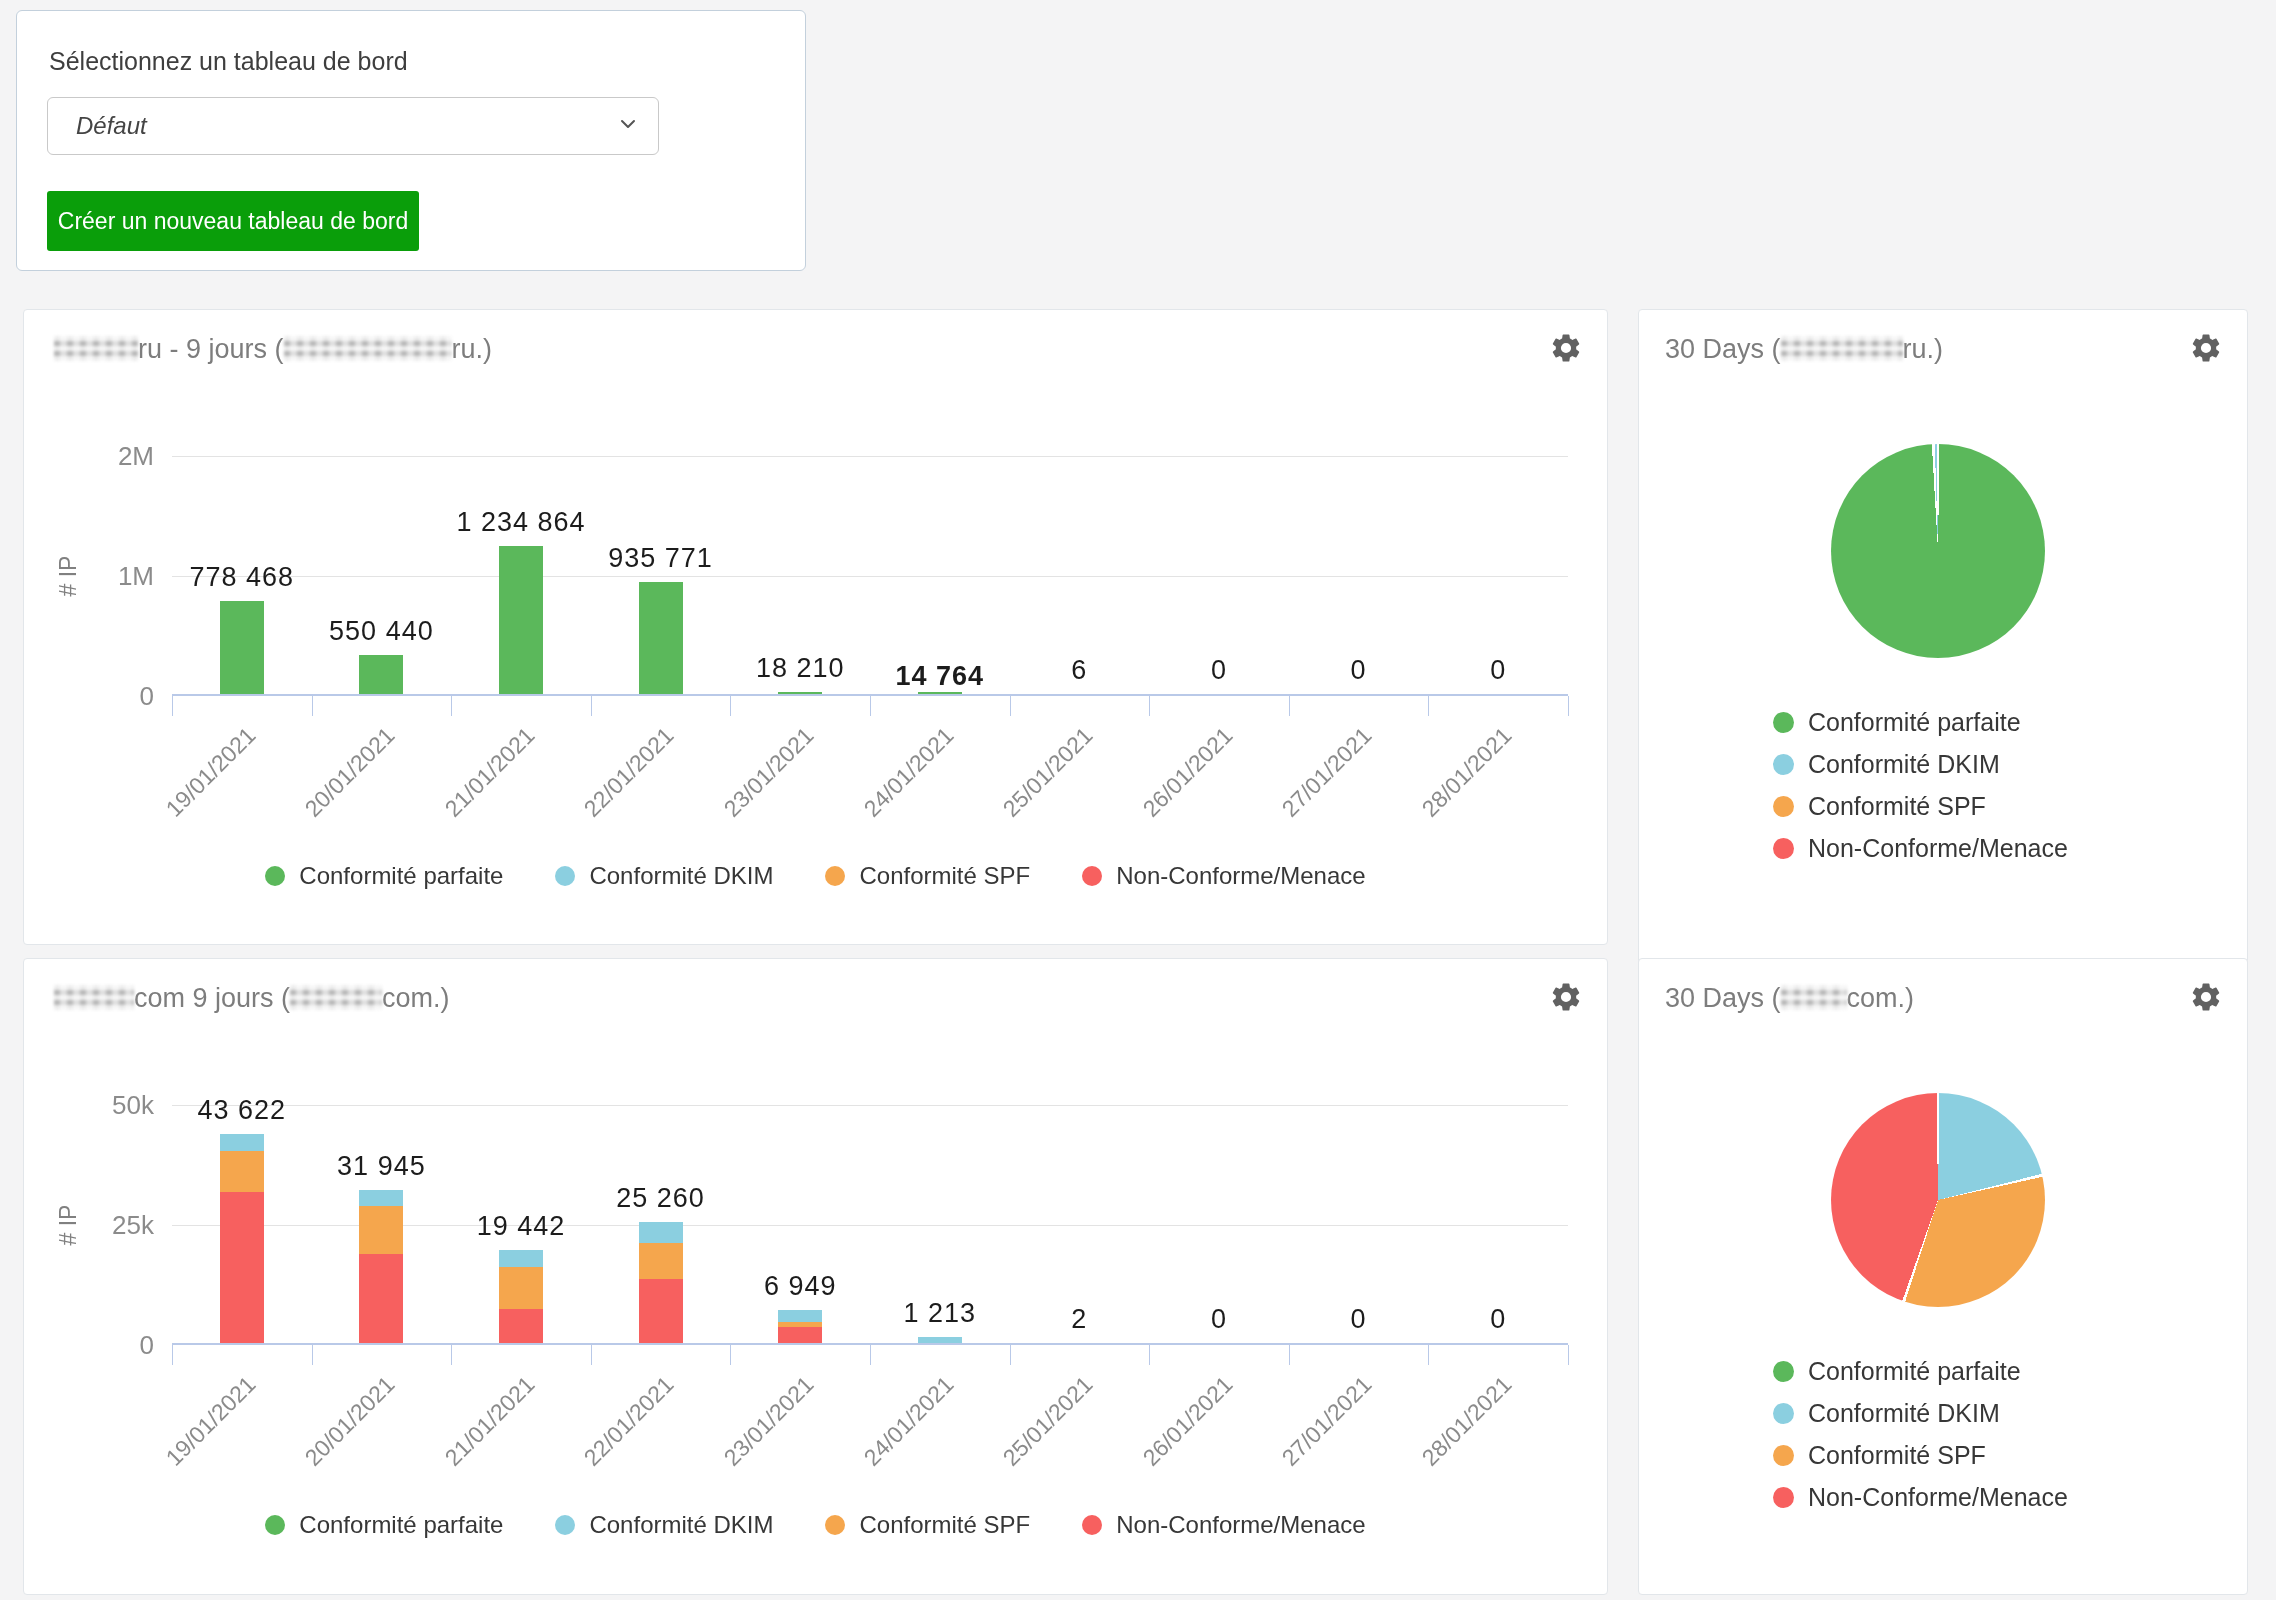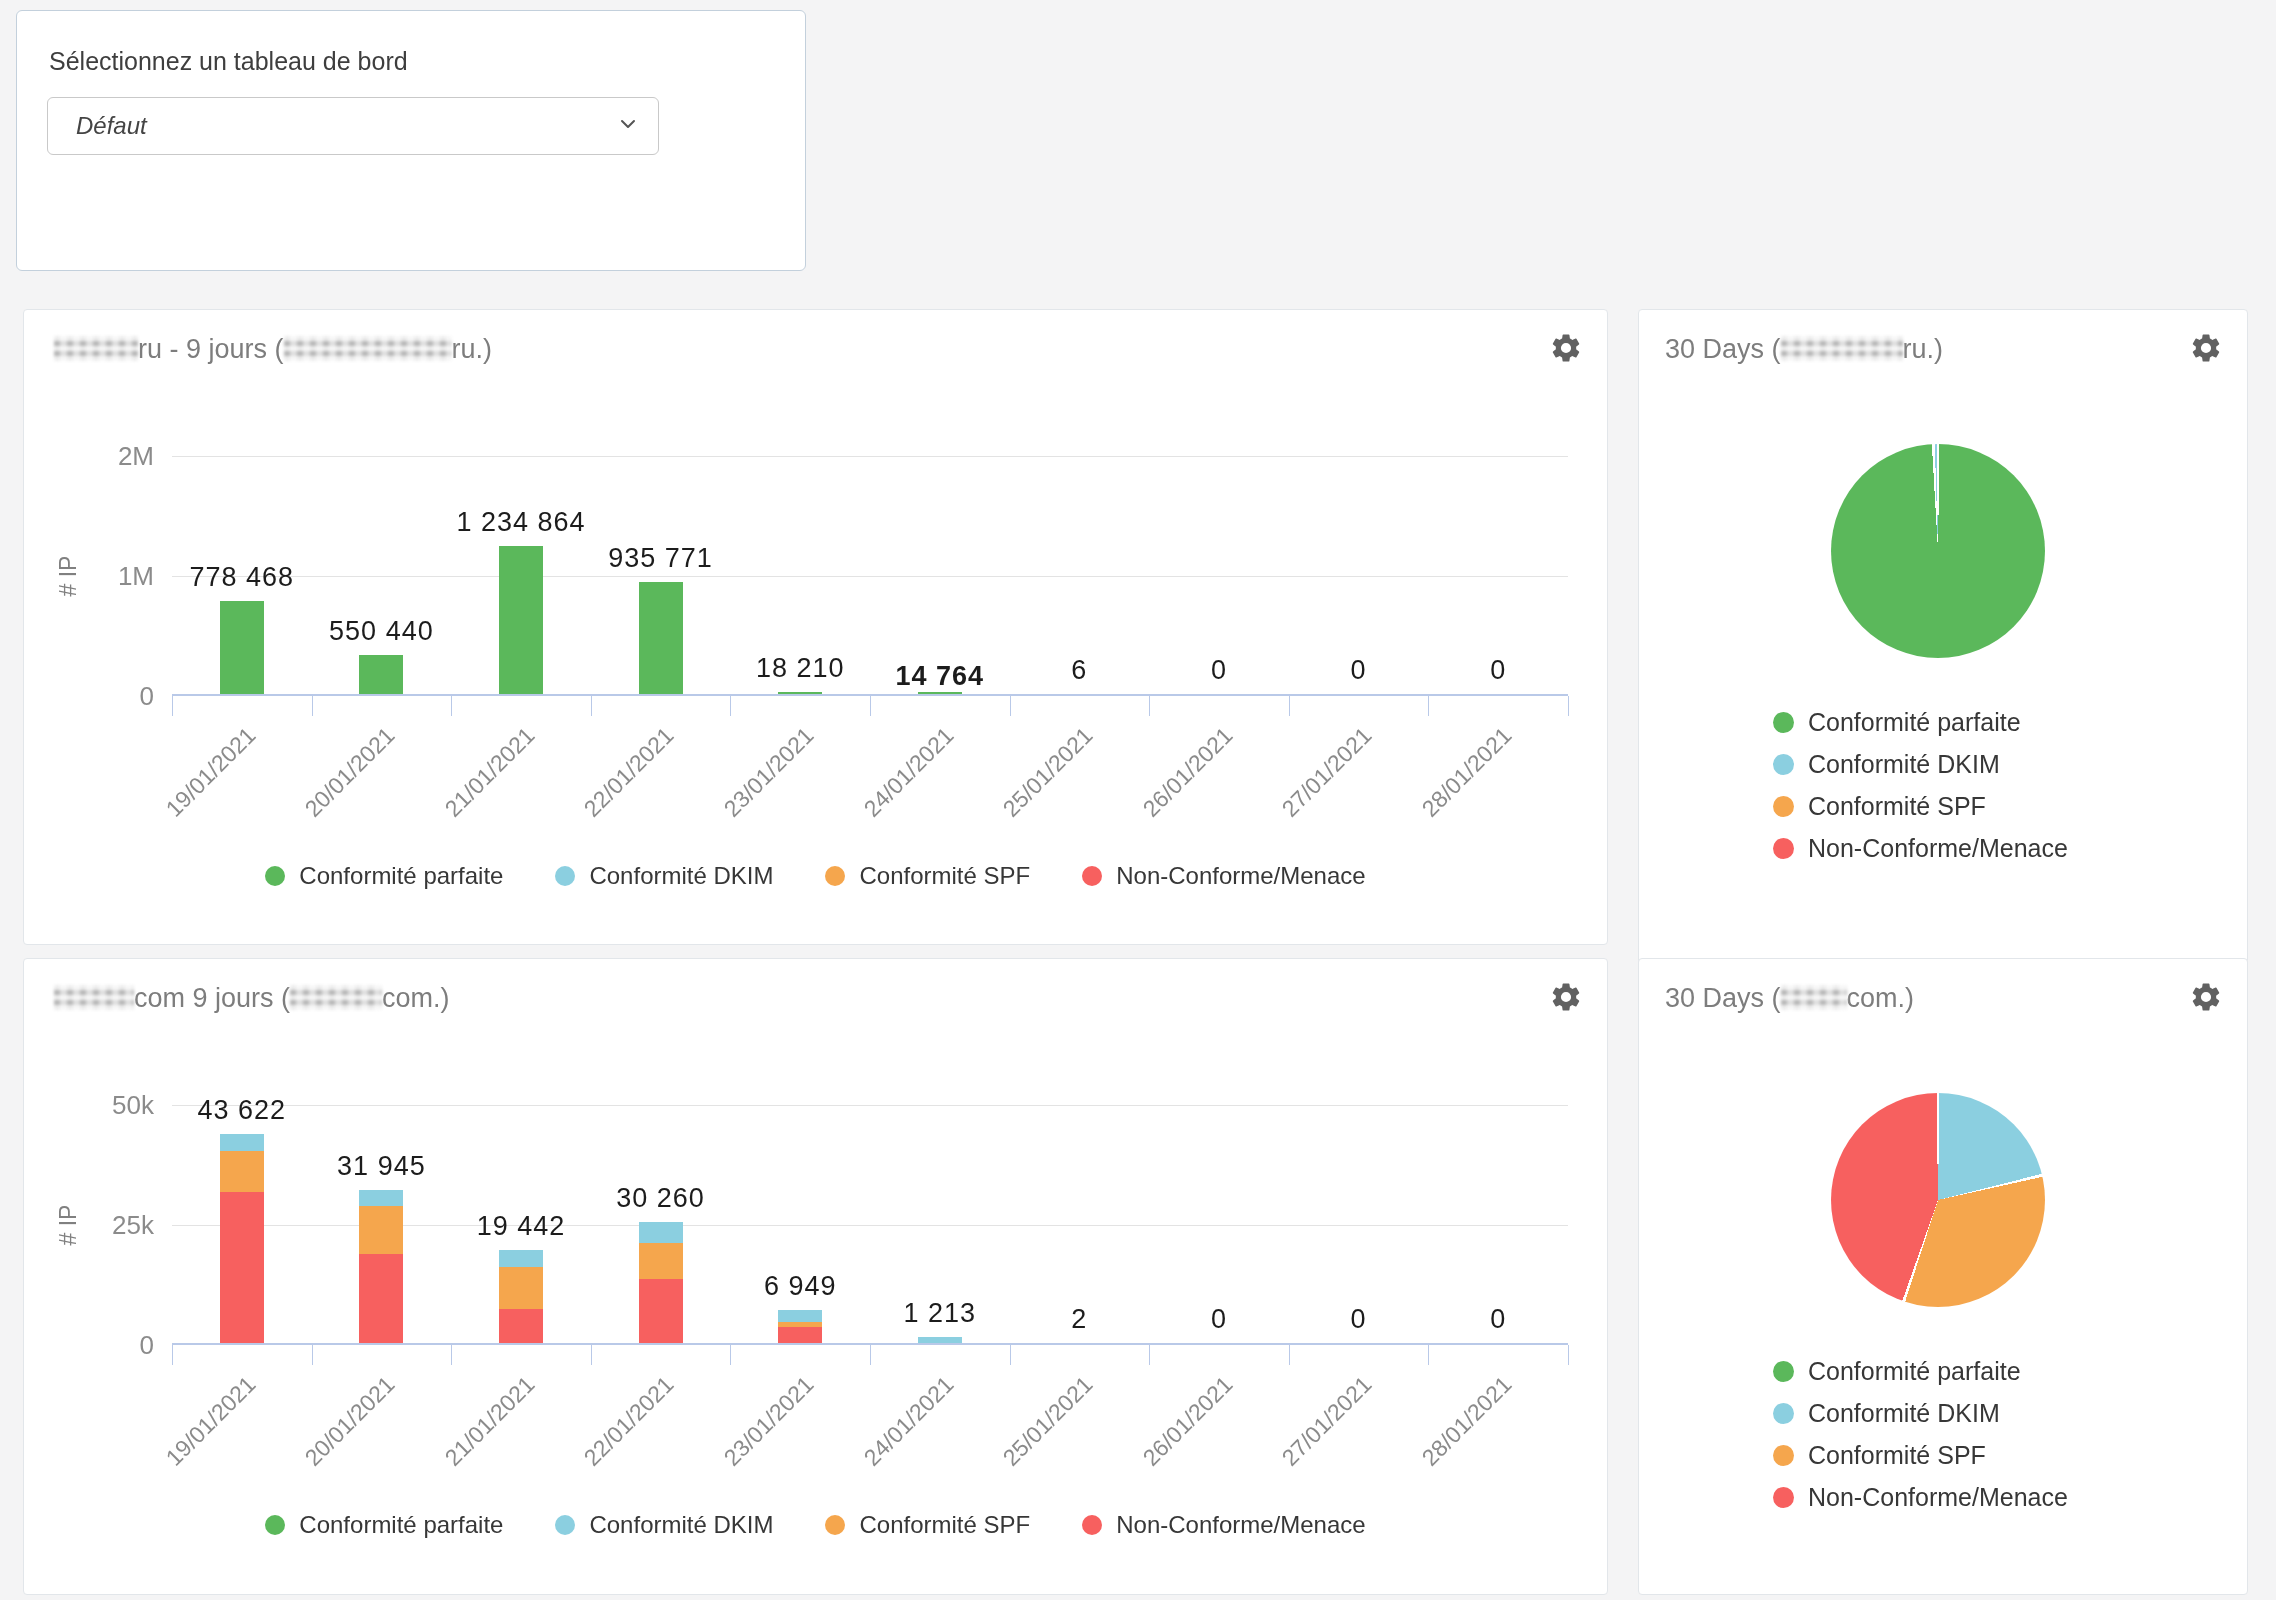--- a/index.html
+++ b/index.html
@@ -91,20 +91,21 @@
 <div class="panel" id="selector-panel">
   <div class="selector-label">Sélectionnez un tableau de bord</div>
   <div class="select-box">
     <span class="value">Défaut</span>
     <span>
       <svg width="24" height="24" viewBox="0 0 24 24">
           <path d="M6 9l6 6 6-6" stroke="#555" stroke-width="2" fill="none" stroke-linecap="round" stroke-linejoin="round"></path>
         </svg>
     </span>
   </div>
+  <button class="create-btn">Créer un nouveau tableau de bord</button>
 </div>
 
 <div class="panel bar-panel" id="panel-bar-ru">
   <div class="panel-title">
     <span class="redacted" style="width:84px"></span><span>ru - 9 jours (</span><span class="redacted" style="width:168px"></span><span>ru.)</span>
   </div>
   <button class="gear-btn">
     <svg viewBox="0 0 24 24">
         <path fill="#616161" d="M19.14 12.94c.04-.3.06-.61.06-.94 0-.32-.02-.64-.07-.94l2.03-1.58a.49.49 0 0 0 .12-.61l-1.92-3.32a.49.49 0 0 0-.59-.22l-2.39.96c-.5-.38-1.03-.7-1.62-.94l-.36-2.54a.48.48 0 0 0-.48-.41h-3.84c-.24 0-.43.17-.47.41l-.36 2.54c-.59.24-1.13.57-1.62.94l-2.39-.96a.49.49 0 0 0-.59.22L2.74 8.87c-.12.21-.08.47.12.61l2.03 1.58c-.05.3-.09.63-.09.94s.02.64.07.94l-2.03 1.58a.49.49 0 0 0-.12.61l1.92 3.32c.12.22.37.29.59.22l2.39-.96c.5.38 1.03.7 1.62.94l.36 2.54c.05.24.24.41.48.41h3.84c.24 0 .44-.17.47-.41l.36-2.54c.59-.24 1.13-.56 1.62-.94l2.39.96c.22.08.47 0 .59-.22l1.92-3.32a.49.49 0 0 0-.12-.61l-2.01-1.58zM12 15.6A3.6 3.6 0 1 1 12 8.4a3.6 3.6 0 0 1 0 7.2z"></path>
       </svg>
@@ -290,21 +291,21 @@
             <div class="vlabel" style="bottom: 101px;">19 442</div>
             <div class="xlabel">21/01/2021</div>
           </div>
           <div class="slot">
             <div class="tick"></div>
             <div class="bar">
               <div class="seg" style="height: 64px; background: rgb(247, 96, 95);"></div>
               <div class="seg" style="height: 36px; background: rgb(245, 166, 77);"></div>
               <div class="seg" style="height: 21px; background: rgb(139, 207, 224);"></div>
             </div>
-            <div class="vlabel" style="bottom: 129px;">30 260</div>
+            <div class="vlabel" style="bottom: 129px;">25 260</div>
             <div class="xlabel">22/01/2021</div>
           </div>
           <div class="slot">
             <div class="tick"></div>
             <div class="bar">
               <div class="seg" style="height: 16px; background: rgb(247, 96, 95);"></div>
               <div class="seg" style="height: 5px; background: rgb(245, 166, 77);"></div>
               <div class="seg" style="height: 12px; background: rgb(139, 207, 224);"></div>
             </div>
             <div class="vlabel" style="bottom: 41px;">6 949</div>

